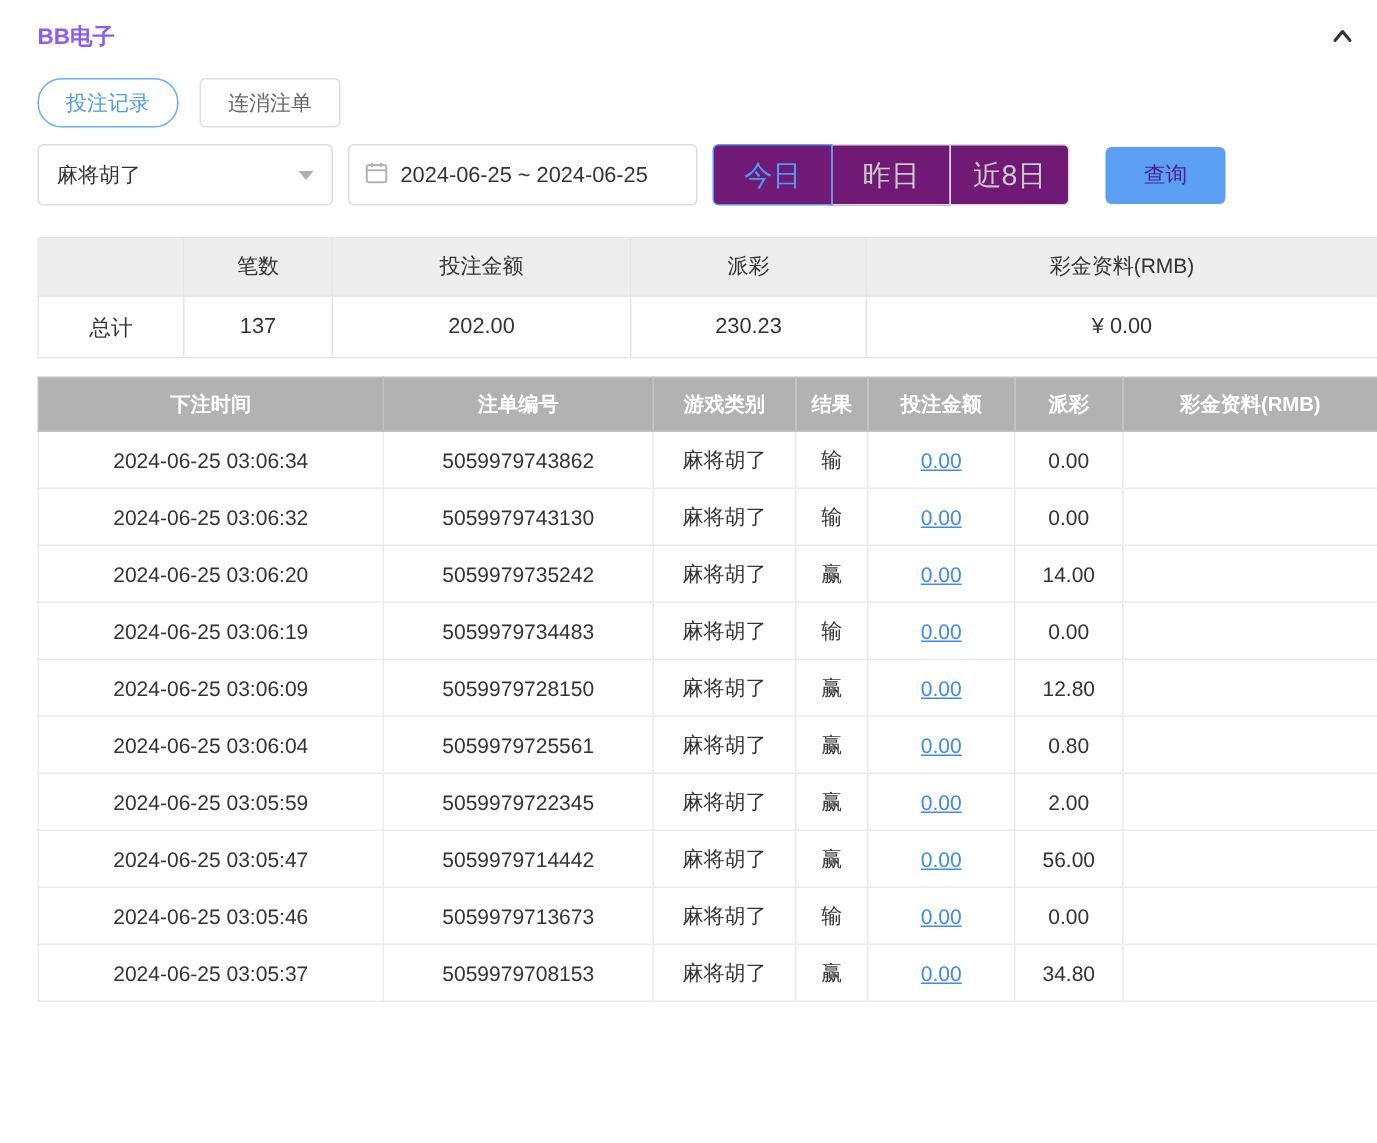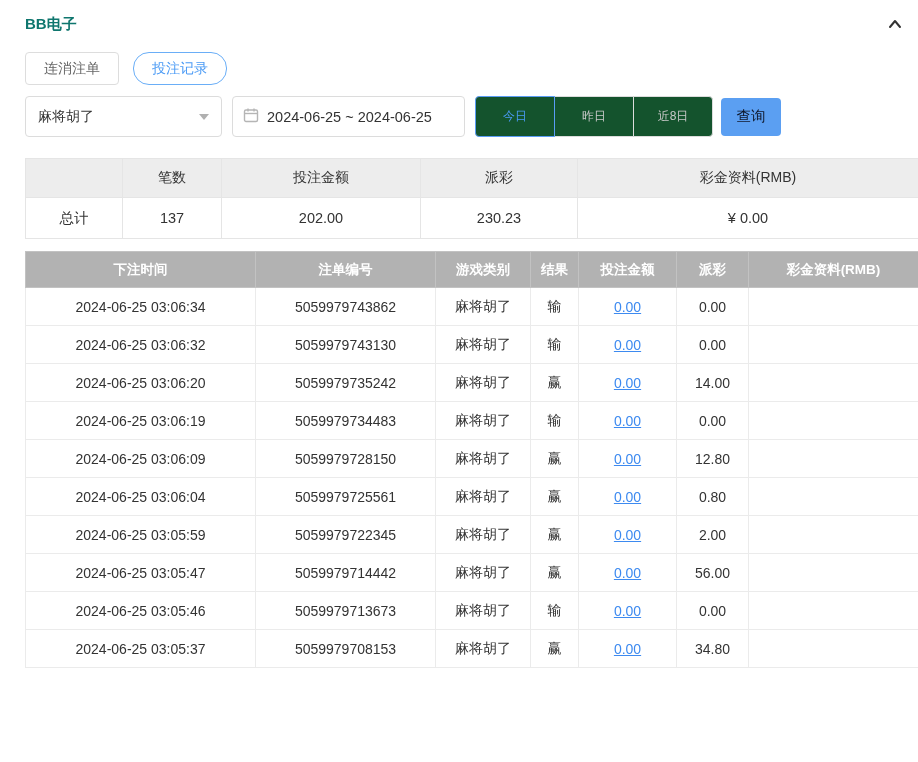--- a/index.html
+++ b/index.html
@@ -9,21 +9,21 @@
     color: #333;
     font-size: 14px;
   }
   .page { width: 918px; height: 762px; padding-left: 25px; position: relative; }
 
   
   .panel-header {
     display: flex; justify-content: space-between; align-items: center;
     padding: 12px 14px 0 0; height: 36px;
   }
-  .panel-title { font-size: 15px; font-weight: bold; color: #0f766e; }
+  .panel-title { font-size: 15px; font-weight: bold; color: #8b5cf6; }
   .chevron { cursor: pointer; display: inline-flex; align-items: center; }
 
   
   .tabs { margin-top: 16px; display: flex; gap: 14px; }
   .tab {
     height: 33px; padding: 0 18px; background: #fff; font-size: 14px;
     border: 1px solid #ddd; color: #666; border-radius: 4px; cursor: pointer;
     font-family: inherit;
   }
   .tab.active {
@@ -41,30 +41,30 @@
     width: 0; height: 0; border-left: 5px solid transparent;
     border-right: 5px solid transparent; border-top: 6px solid #b0b0b0;
   }
   .date-input {
     margin-left: 10px; width: 233px; height: 41px; border: 1px solid #dcdcdc;
     border-radius: 4px; display: flex; align-items: center; padding: 0 10px;
     gap: 8px; cursor: pointer; color: #333; font-size: 14.5px;
   }
   .btn-group { margin-left: 10px; display: flex; }
   .btn-group button {
-    width: 80px; height: 41px; background: #14532d; border: 1px solid #dcdcdc;
-    color: #c9c9c9; font-size: 12px; cursor: pointer; font-family: inherit;
+    width: 80px; height: 41px; background: #701a75; border: 1px solid #dcdcdc;
+    color: #c9c9c9; font-size: 19px; cursor: pointer; font-family: inherit;
     margin-left: -1px;
   }
   .btn-group button:first-child { border-radius: 4px 0 0 4px; margin-left: 0; }
   .btn-group button:last-child { border-radius: 0 4px 4px 0; }
   .btn-group button.active { border-color: #5a9cf5; color: #4a9af5; position: relative; z-index: 1; }
   .search-btn {
-    margin-left: 8px; width: 60px; height: 38px; background: #5b9ff2;
-    border: none; border-radius: 4px; color: #0f172a; font-size: 14.5px;
+    margin-left: 24px; width: 80px; height: 38px; background: #5b9ff2;
+    border: none; border-radius: 4px; color: #4c1d95; font-size: 14.5px;
     cursor: pointer; font-family: inherit;
   }
 
   
   table { border-collapse: collapse; table-layout: fixed; }
   .summary-table { margin-top: 21px; width: 893px; }
   .summary-table th, .summary-table td {
     border: 1px solid #e5e5e5; text-align: center; font-weight: normal;
   }
   .summary-table th { background: #ededed; height: 39px; color: #333; font-size: 14px; }
@@ -90,22 +90,22 @@
   <div class="panel-header">
     <div class="panel-title">BB电子</div>
     <span class="chevron">
       <svg width="18" height="18" viewBox="0 0 18 18">
           <polyline points="4,12 9,6 14,12" fill="none" stroke="#333" stroke-width="2" stroke-linecap="round" stroke-linejoin="round"></polyline>
         </svg>
     </span>
   </div>
 
   <div class="tabs">
+    <button class="tab active">投注记录</button>
     <button class="tab">连消注单</button>
-    <button class="tab active">投注记录</button>
   </div>
 
   <div class="filter-row">
     <div class="select">
       <span>麻将胡了</span>
       <span class="caret"></span>
     </div>
 
     <div class="date-input">
       <span>

